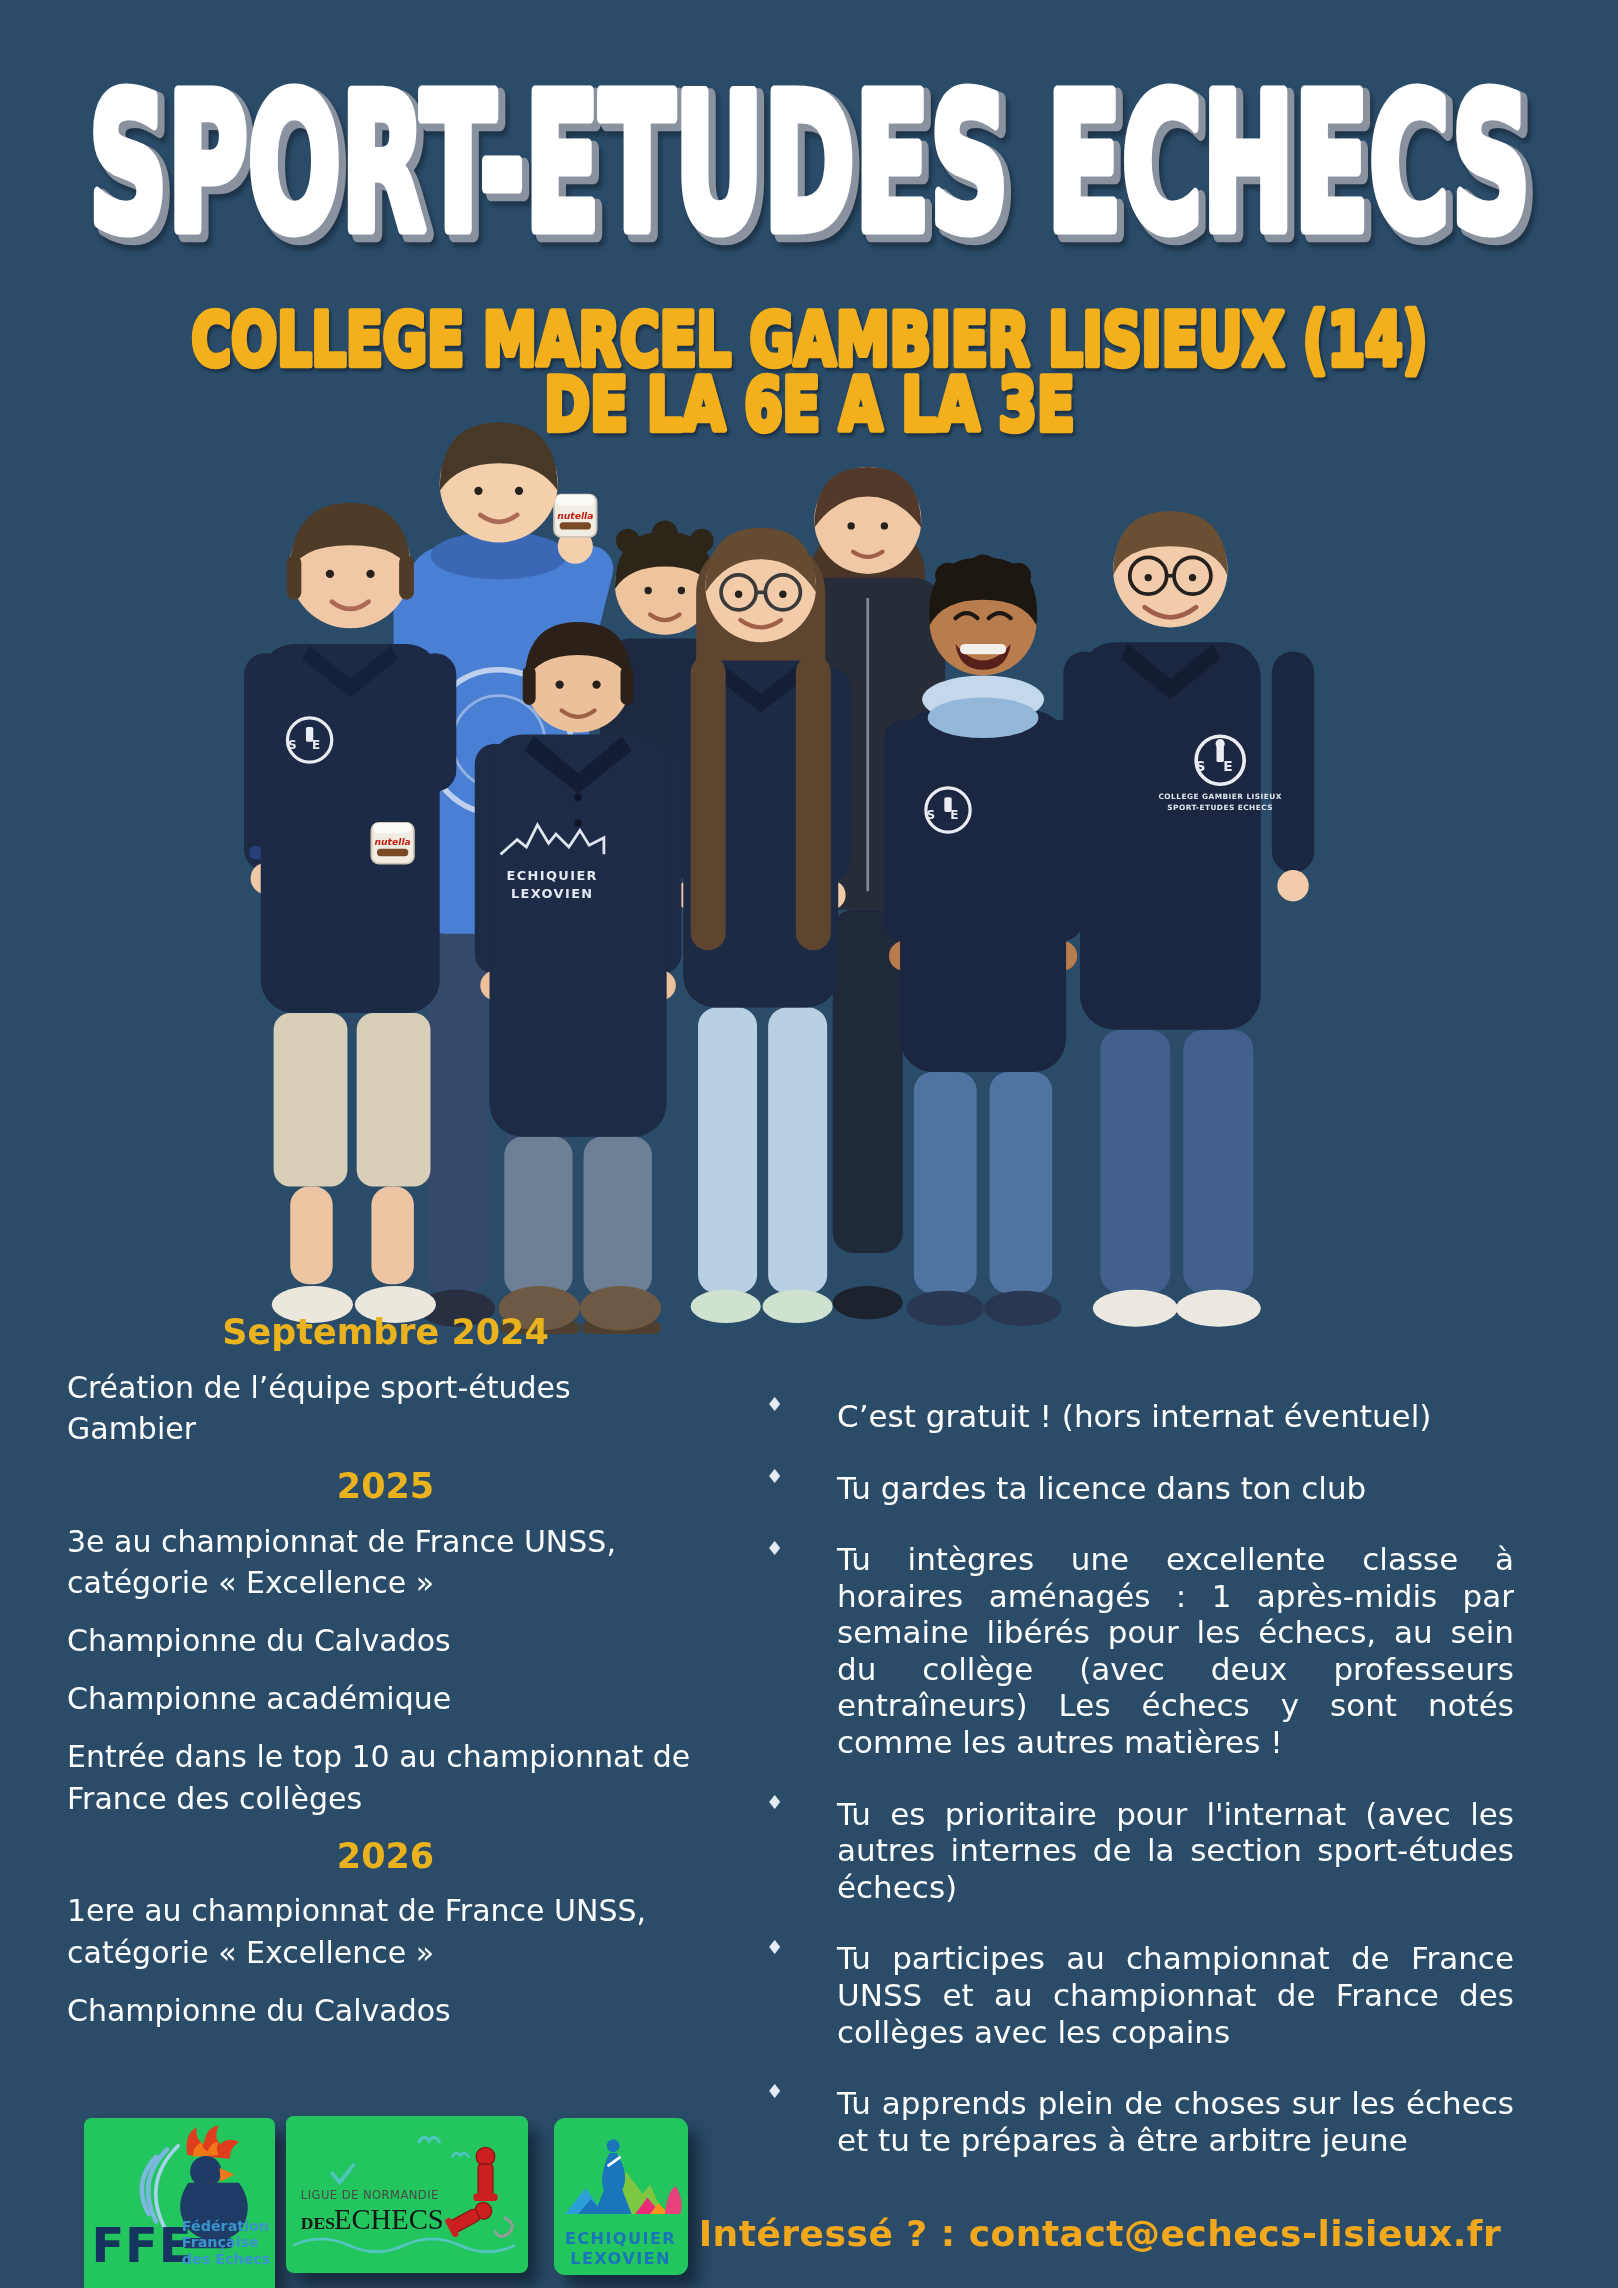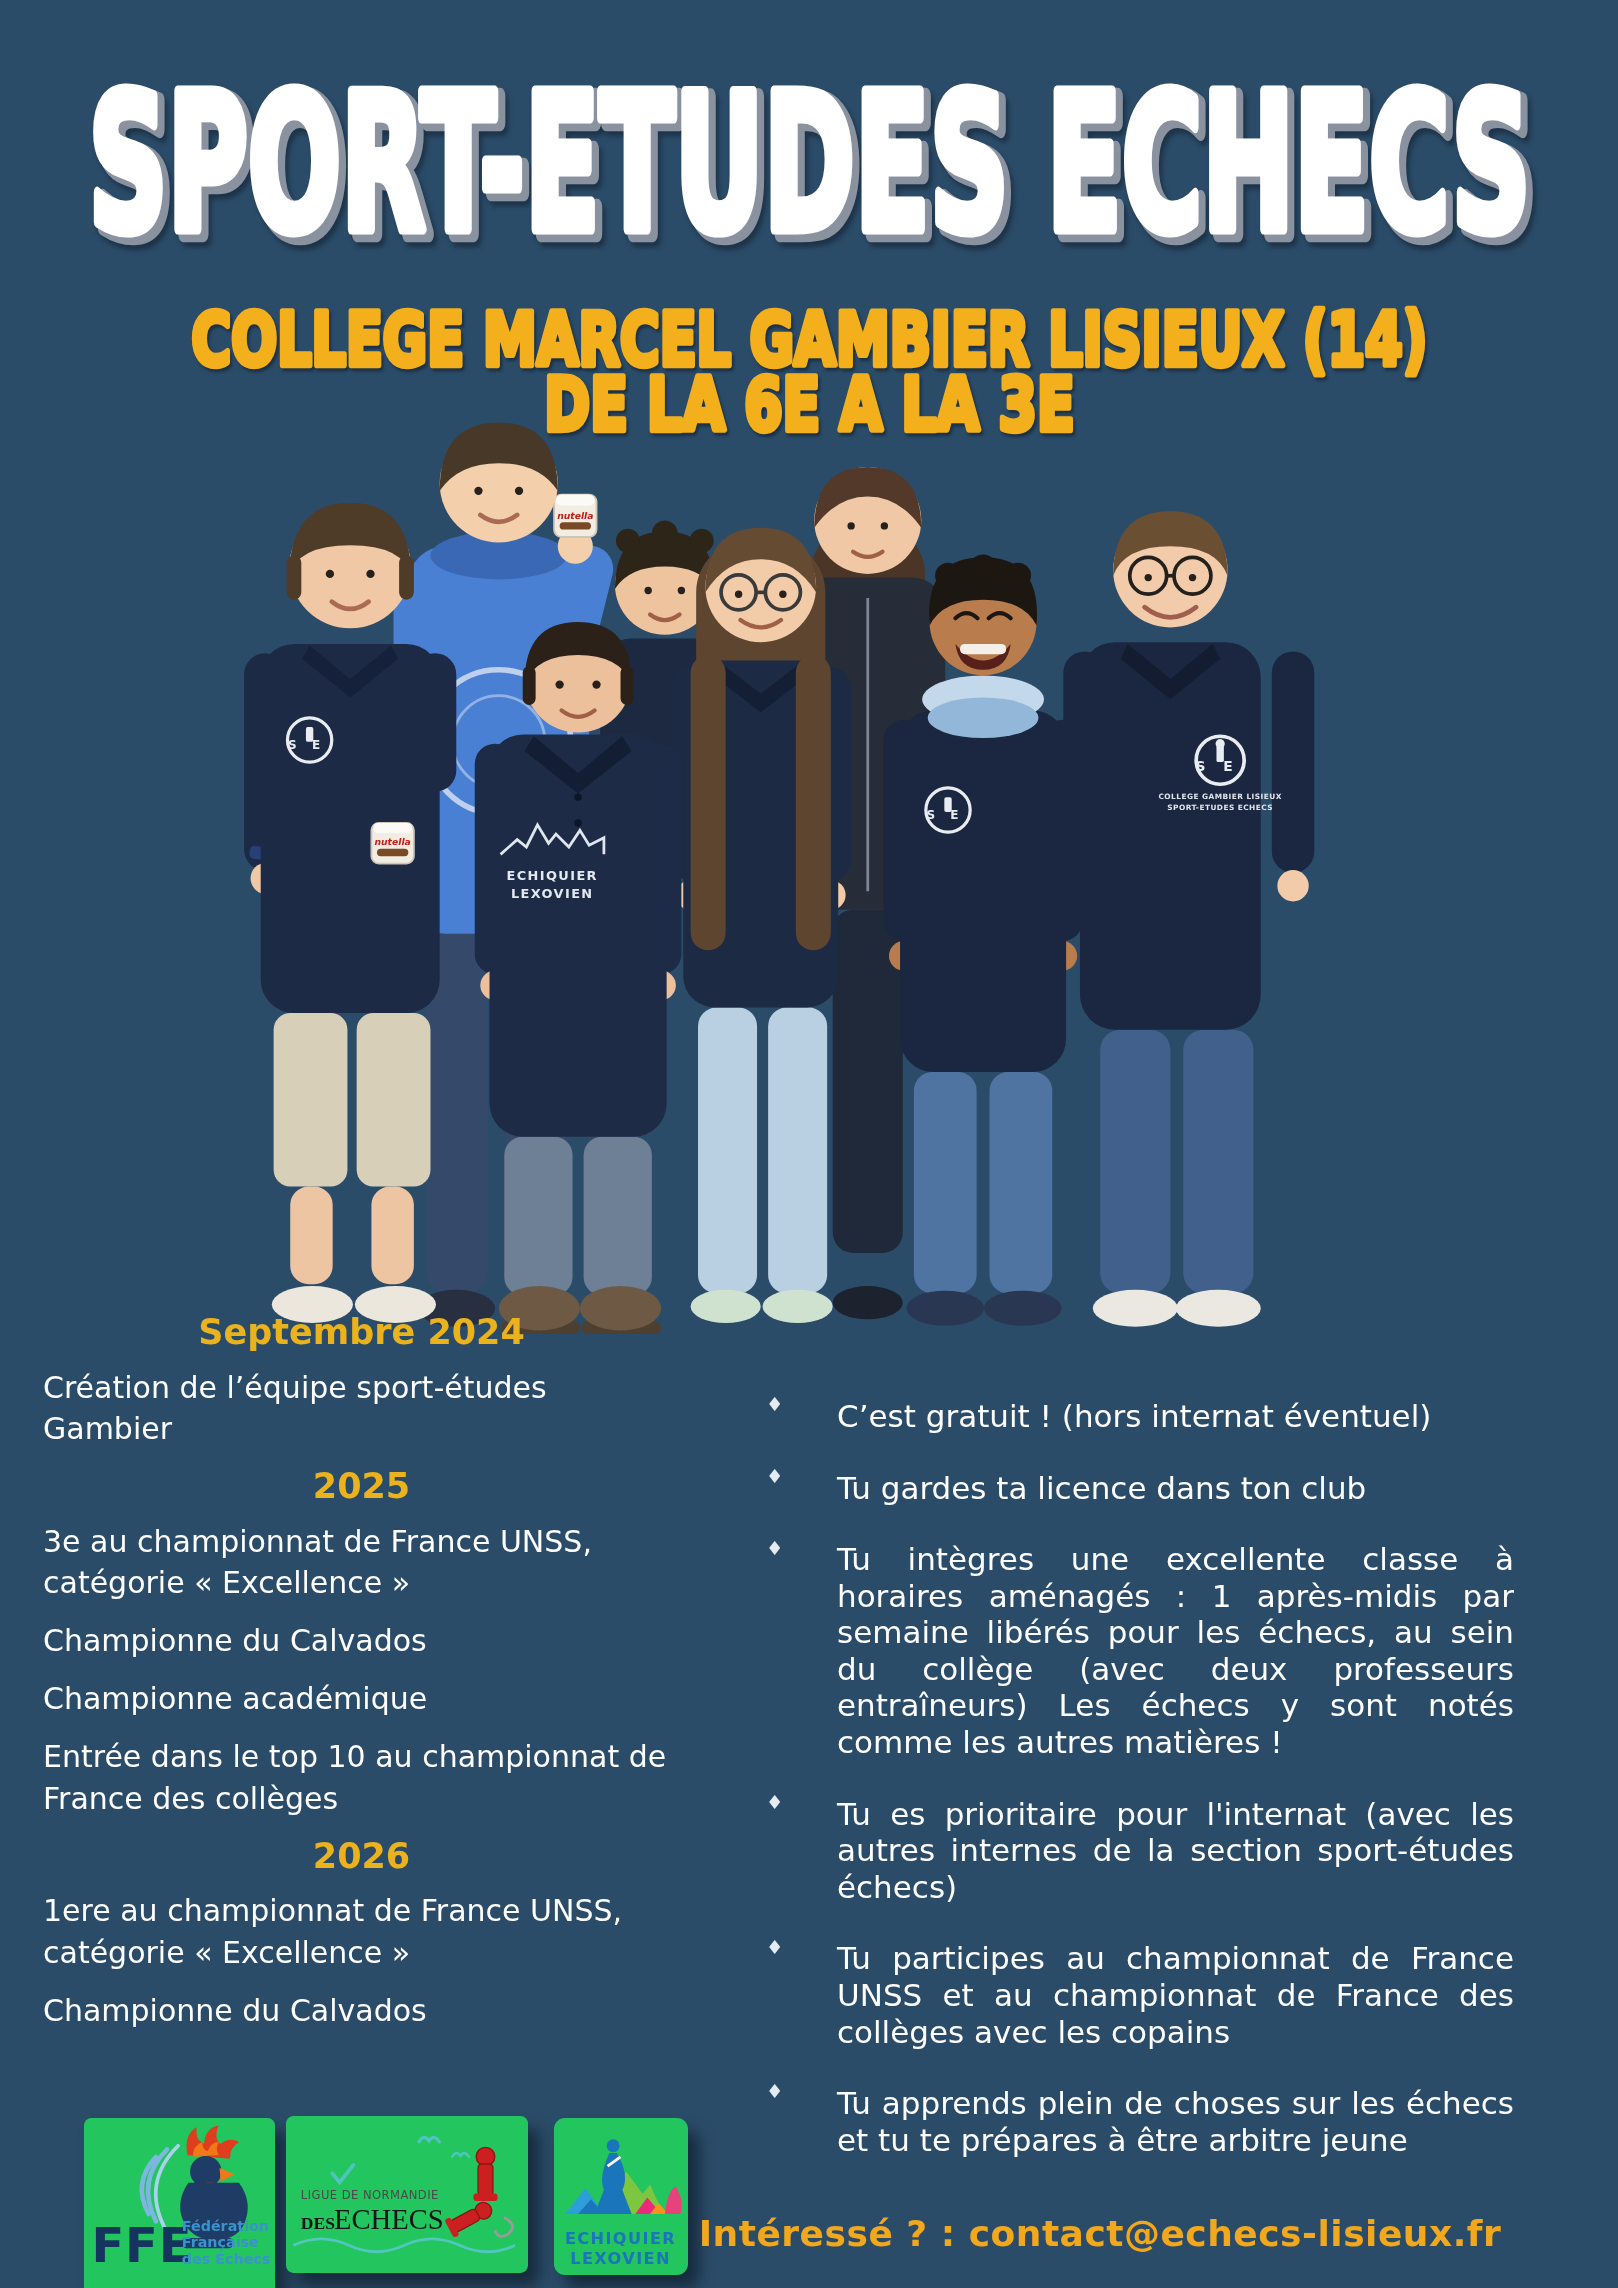--- a/index.html
+++ b/index.html
@@ -15,21 +15,21 @@
   .subtitle-text{fill:#f3b01c;stroke:#f3b01c;stroke-width:7;paint-order:stroke;stroke-linejoin:round;font-weight:bold;font-size:80px;}
 
   
   .photo-svg{position:absolute;left:120px;top:406px;}
   .badge-letter{font-size:15px;font-weight:bold;fill:#e9edf2;letter-spacing:7px;}
   .badge-cap{font-size:8px;font-weight:bold;fill:#dfe6ee;letter-spacing:.5px;}
   .print-line{font-size:14px;font-weight:bold;fill:#e3e9f0;letter-spacing:1.5px;}
   .jar-label{font-size:10px;font-weight:bold;font-style:italic;fill:#c22016;}
 
   
-  .col-left{position:absolute;left:43px;top:1312px;width:637px;color:#fdfdfe;}
+  .col-left{position:absolute;left:67px;top:1312px;width:637px;color:#fdfdfe;}
   .col-left .year{font-size:35px;font-weight:bold;color:#eab31e;text-align:center;margin:16.6px 0 14.8px;}
   .col-left .year:first-child{margin-top:0;}
   .col-left .item{font-size:30px;line-height:1.38;margin:0 0 16.6px;}
 
   .col-right{position:absolute;left:766px;top:1386px;width:760px;color:#fdfdfe;}
   .brow{display:flex;margin:0 0 11px;}
   .diamond{flex:none;width:59px;font-size:19.4px;color:#e4ebf2;padding-top:7.4px;}
   .brow p{flex:1;margin:12px;font-size:31px;line-height:1.18;text-align:justify;}
 
   

